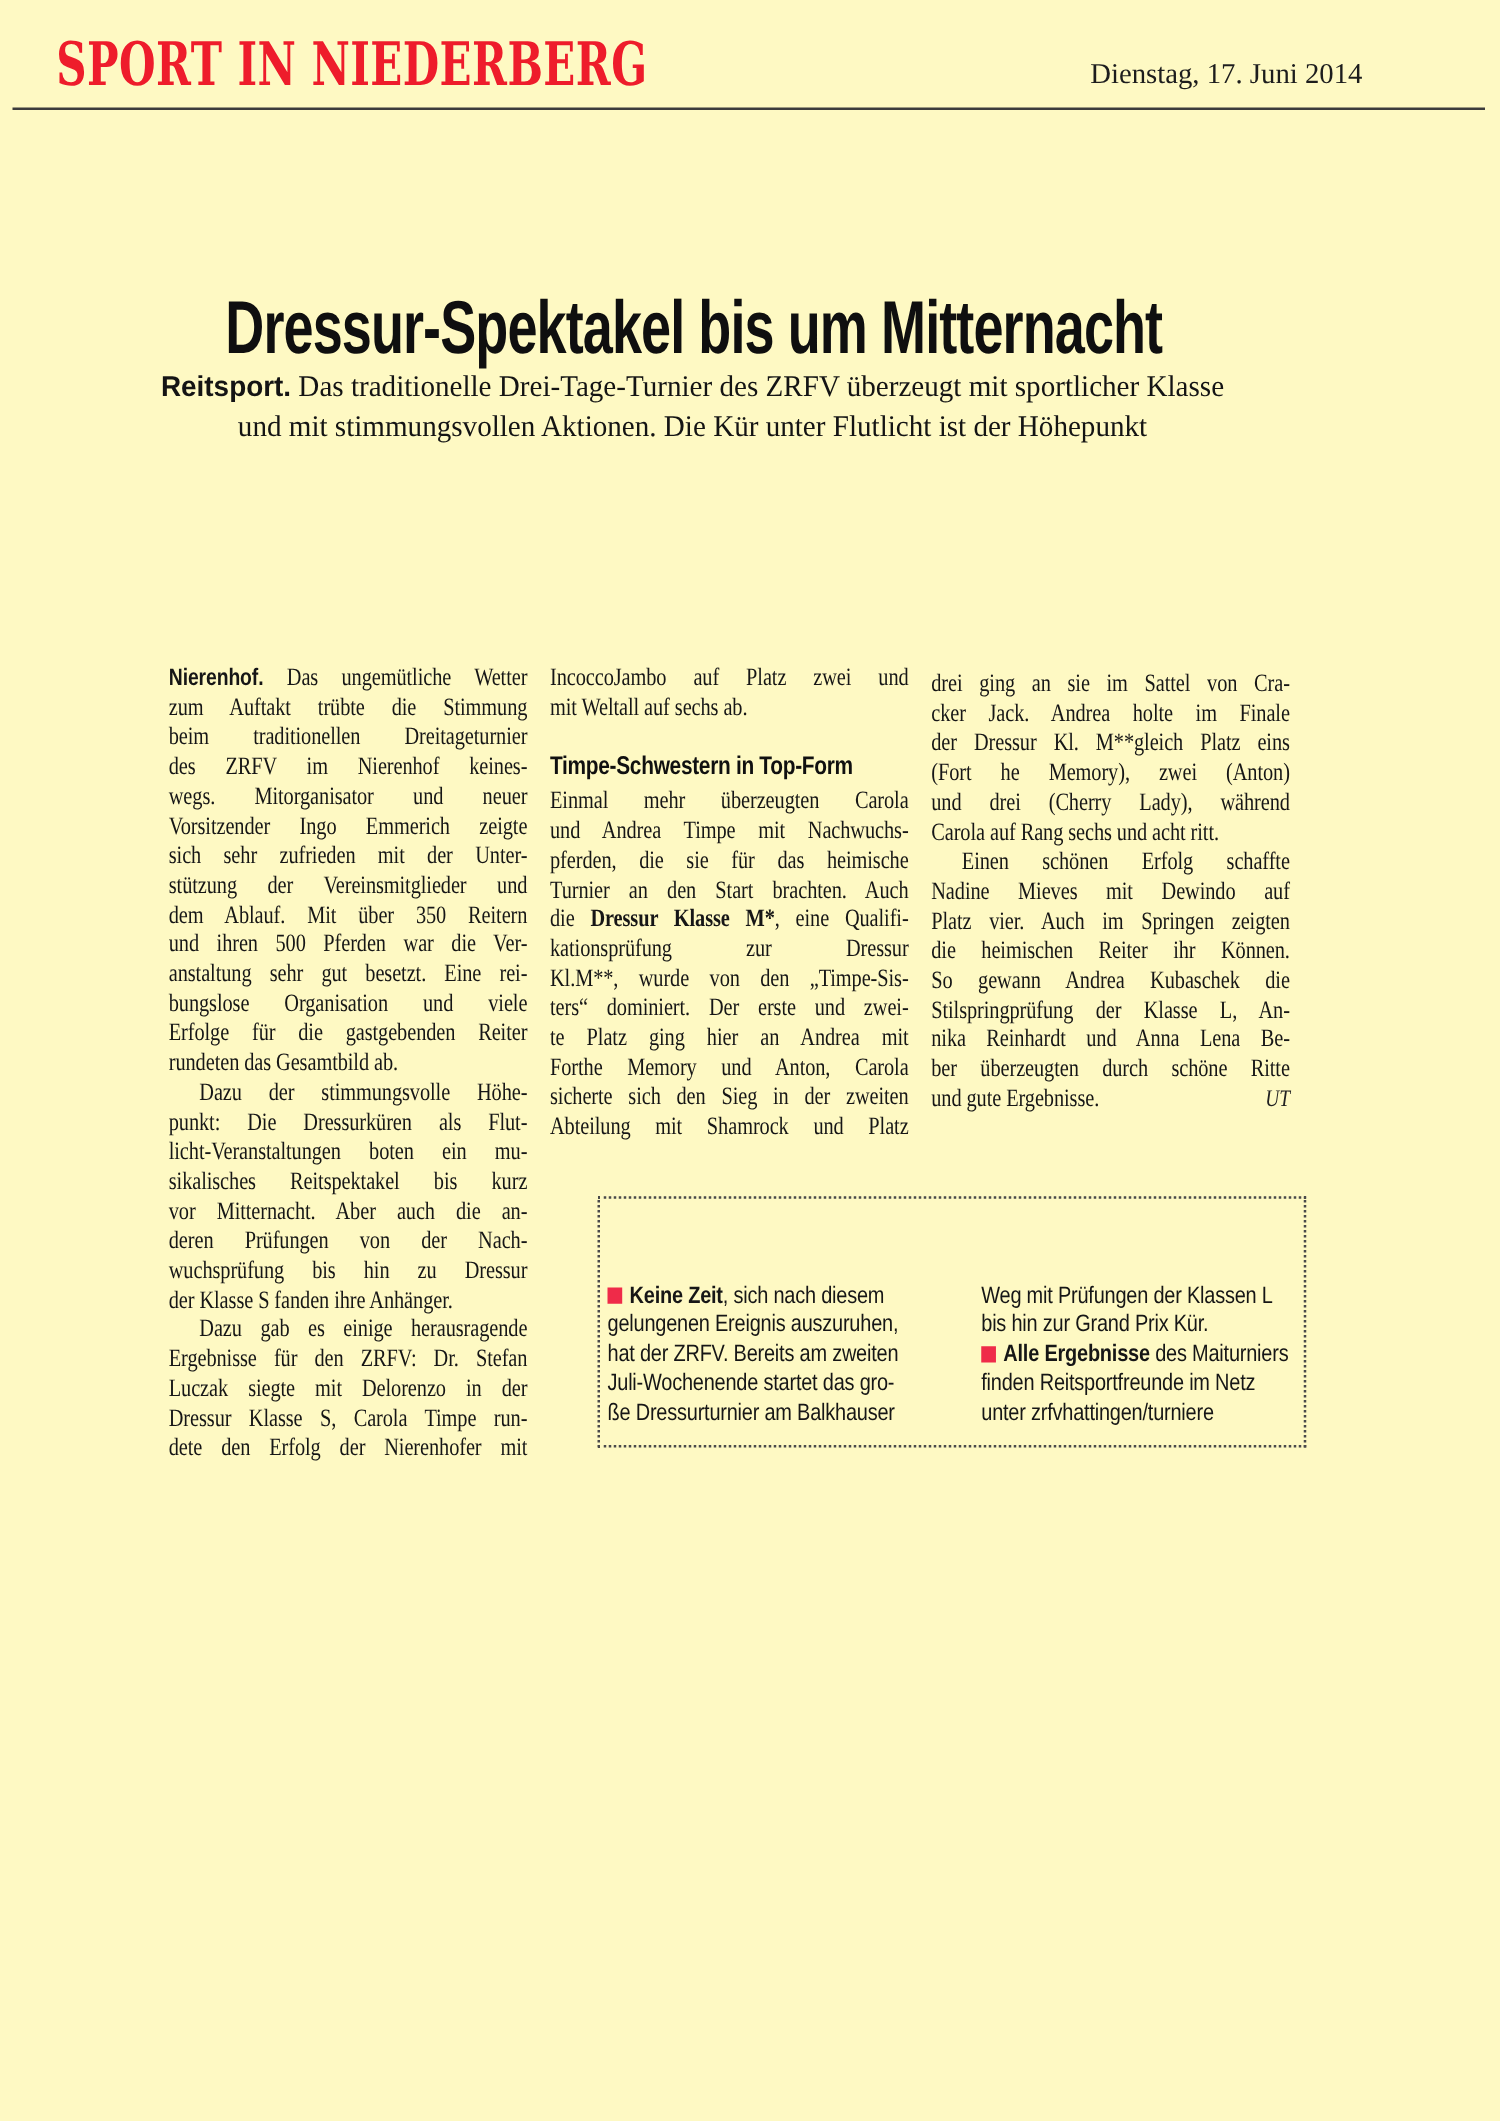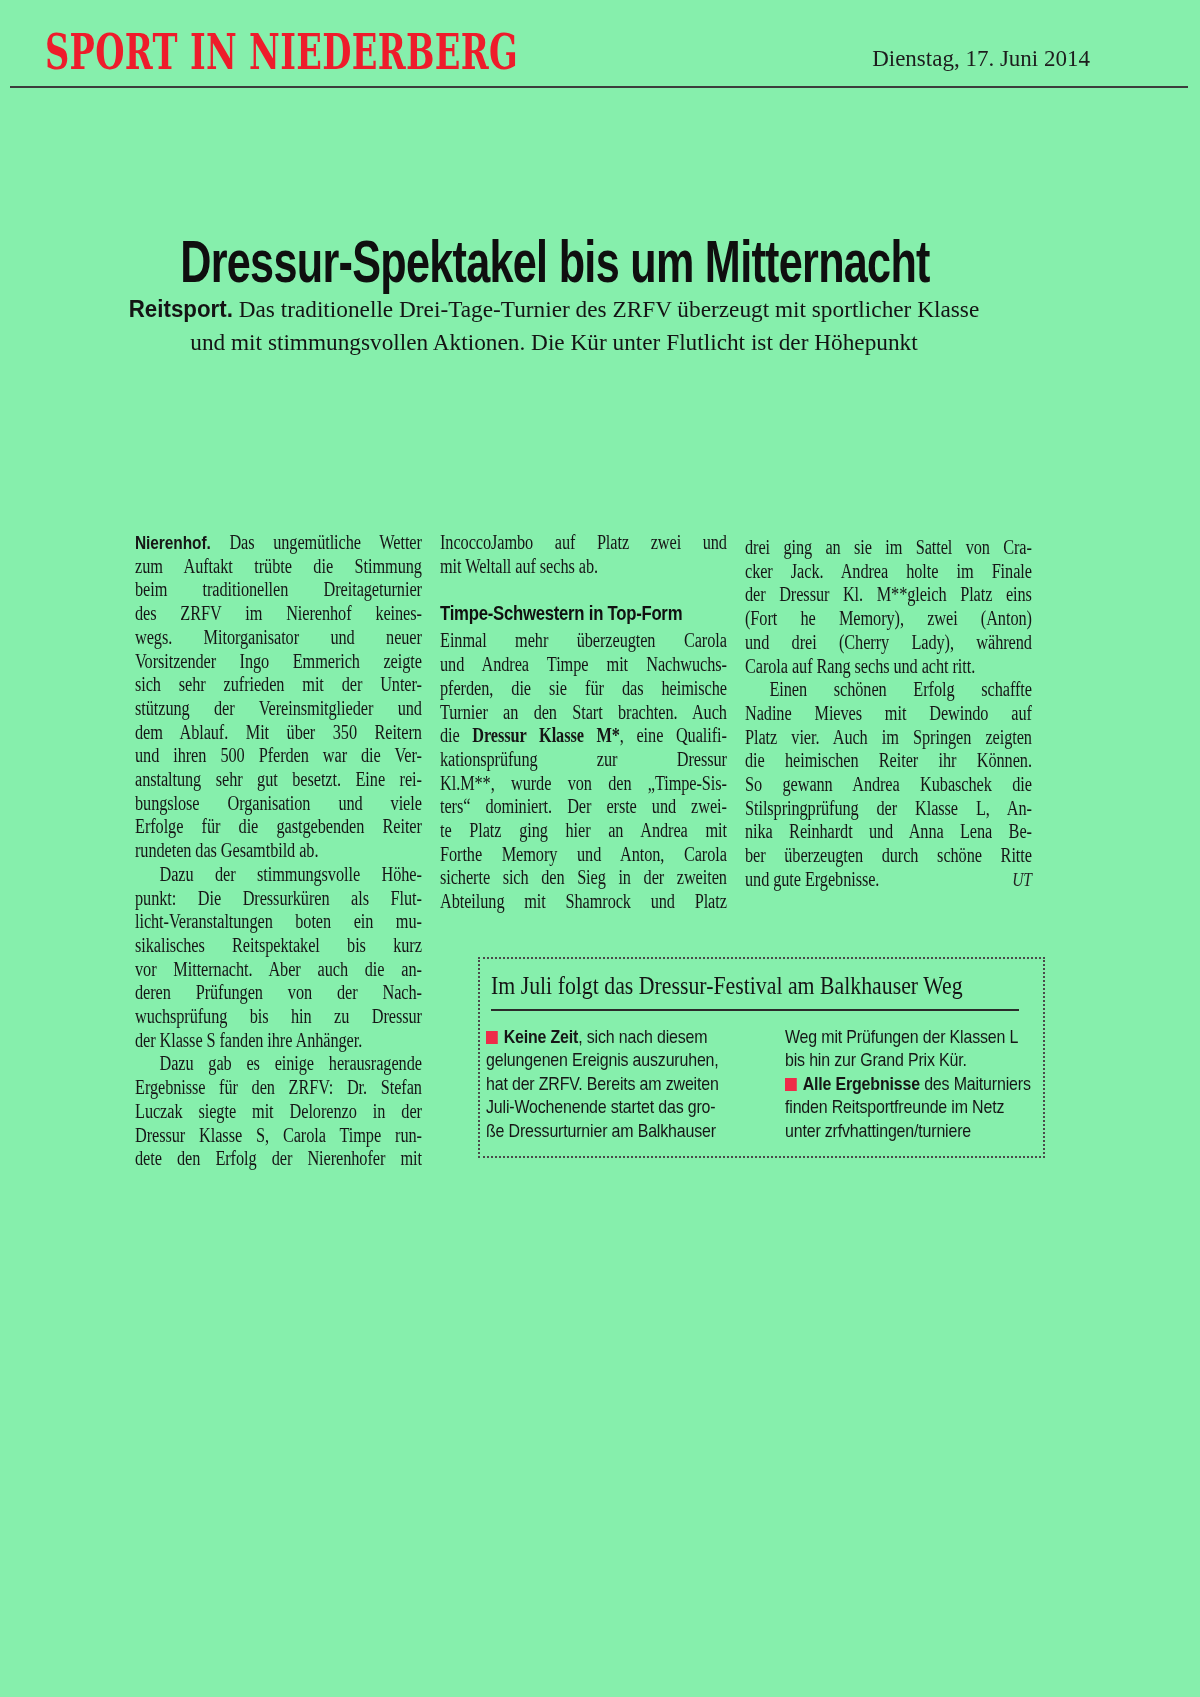--- a/index.html
+++ b/index.html
@@ -1,16 +1,16 @@
 <!DOCTYPE html>
 <html><head>
 <meta charset="utf-8">
 <style>
   html,body{margin:0;padding:0;background:#ffffff;}
-  .page{position:relative;width:1200px;height:1697px;background:#86efac;overflow:hidden;
+  .page{position:relative;width:1200px;height:1697px;background:#fef9c3;overflow:hidden;
         font-family:"Liberation Serif",serif;color:#1b1b1b;}
 
   
   .masthead{position:absolute;left:45px;top:24px;white-space:nowrap;
             font-family:"DejaVu Serif",serif;font-weight:700;font-size:48px;
             color:#ee1c2b;transform:scaleX(0.70);transform-origin:left top;letter-spacing:0.5px;}
   .date{position:absolute;top:46px;right:110px;font-size:23px;color:#1d1d1d;white-space:nowrap;}
   .toprule{position:absolute;left:10px;right:12px;top:86px;height:2px;background:#3c3c3c;}
 
   
@@ -126,23 +126,20 @@
       <div class="line"><span>Stilspringprüfung der Klasse L, An-</span></div>
       <div class="line"><span>nika Reinhardt und Anna Lena Be-</span></div>
       <div class="line"><span>ber überzeugten durch schöne Ritte</span></div>
       <div class="line endline sigline">
         <span><span>und gute Ergebnisse.</span></span>
         <span class="sig">UT</span>
       </div>
     </div>
 
   <div class="infobox">
-    <div class="ibox-title">
-      <span>Im Juli folgt das Dressur-Festival am Balkhauser Weg</span>
-    </div>
     <div class="ibox-col left">
         <div class="ib-line"><span class="sq"></span><span class="b">Keine Zeit</span><span>, sich nach diesem</span></div>
         <div class="ib-line"><span>gelungenen Ereignis auszuruhen,</span></div>
         <div class="ib-line"><span>hat der ZRFV. Bereits am zweiten</span></div>
         <div class="ib-line"><span>Juli-Wochenende startet das gro-</span></div>
         <div class="ib-line"><span>ße Dressurturnier am Balkhauser</span></div>
       </div>
     <div class="ibox-col right">
         <div class="ib-line"><span>Weg mit Prüfungen der Klassen L</span></div>
         <div class="ib-line"><span>bis hin zur Grand Prix Kür.</span></div>

